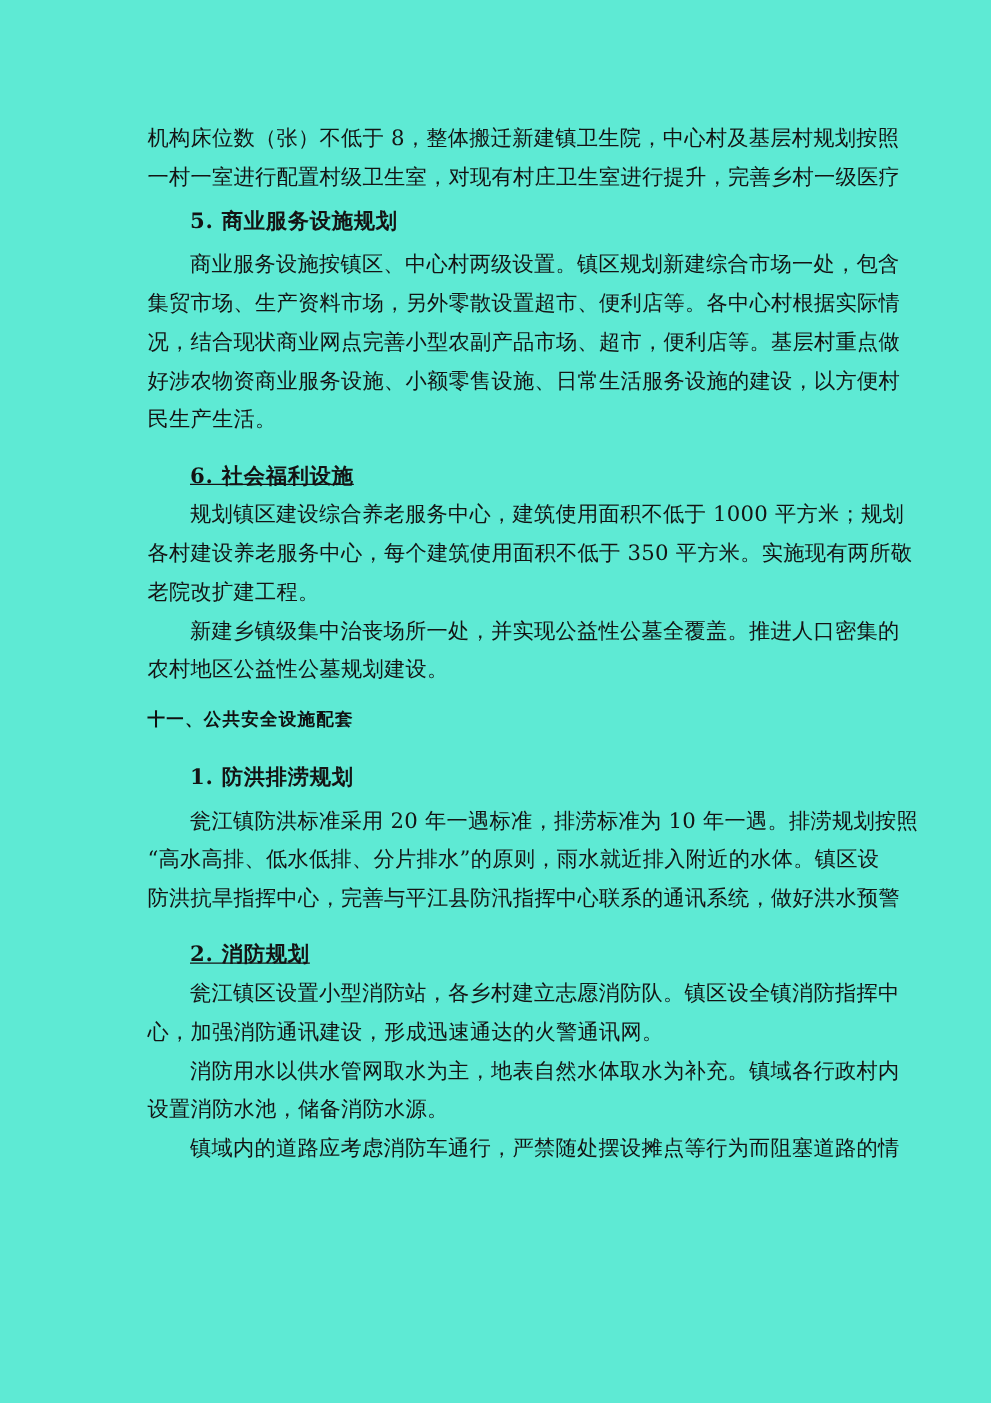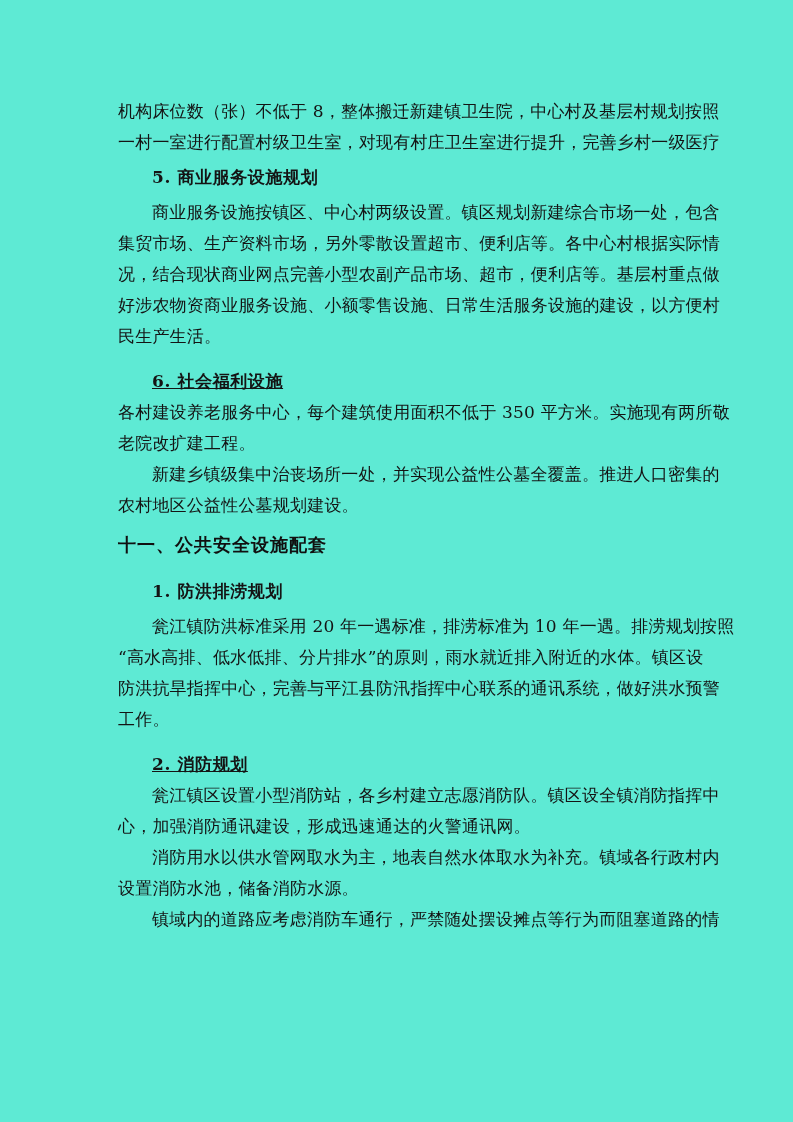--- a/index.html
+++ b/index.html
@@ -33,21 +33,21 @@
   .sub-heading {
     font-weight: bold;
     text-indent: 34px;
     margin: 4px 0;
     letter-spacing: 0.6px;
   }
   .mt-lg { margin-top: 14px; margin-bottom: 0; text-decoration: underline; }
   .chapter-heading {
     margin: 8px 0 15px 0;
     padding: 0;
-    font-size: 18px;
+    font-size: 14px;
     line-height: 32px;
     height: 32px;
     font-weight: bold;
     white-space: nowrap;
     letter-spacing: 1px;
     color: #101010;
   }
 </style>
 </head>
 <body>
@@ -59,32 +59,32 @@
     <p class="line">一村一室进行配置村级卫生室，对现有村庄卫生室进行提升，完善乡村一级医疗</p>
 
     <h3 class="line sub-heading">5. 商业服务设施规划</h3>
     <p class="line indent">商业服务设施按镇区、中心村两级设置。镇区规划新建综合市场一处，包含</p>
     <p class="line">集贸市场、生产资料市场，另外零散设置超市、便利店等。各中心村根据实际情</p>
     <p class="line">况，结合现状商业网点完善小型农副产品市场、超市，便利店等。基层村重点做</p>
     <p class="line">好涉农物资商业服务设施、小额零售设施、日常生活服务设施的建设，以方便村</p>
     <p class="line">民生产生活。</p>
 
     <h3 class="line sub-heading mt-lg">6. 社会福利设施</h3>
+    <p class="line indent">规划镇区建设综合养老服务中心，建筑使用面积不低于 1000 平方米；规划</p>
     <p class="line">各村建设养老服务中心，每个建筑使用面积不低于 350 平方米。实施现有两所敬</p>
     <p class="line">老院改扩建工程。</p>
     <p class="line indent">新建乡镇级集中治丧场所一处，并实现公益性公墓全覆盖。推进人口密集的</p>
     <p class="line">农村地区公益性公墓规划建设。</p>
 
     <h2 class="chapter-heading">十一、公共安全设施配套</h2>
 
     <h3 class="line sub-heading">1. 防洪排涝规划</h3>
     <p class="line indent">瓮江镇防洪标准采用 20 年一遇标准，排涝标准为 10 年一遇。排涝规划按照</p>
     <p class="line">“高水高排、低水低排、分片排水”的原则，雨水就近排入附近的水体。镇区设</p>
     <p class="line">防洪抗旱指挥中心，完善与平江县防汛指挥中心联系的通讯系统，做好洪水预警</p>
-    <p class="line">工作。</p>
 
     <h3 class="line sub-heading mt-lg">2. 消防规划</h3>
     <p class="line indent">瓮江镇区设置小型消防站，各乡村建立志愿消防队。镇区设全镇消防指挥中</p>
     <p class="line">心，加强消防通讯建设，形成迅速通达的火警通讯网。</p>
     <p class="line indent">消防用水以供水管网取水为主，地表自然水体取水为补充。镇域各行政村内</p>
     <p class="line">设置消防水池，储备消防水源。</p>
     <p class="line indent">镇域内的道路应考虑消防车通行，严禁随处摆设摊点等行为而阻塞道路的情</p>
 
   </div>
 </div>

